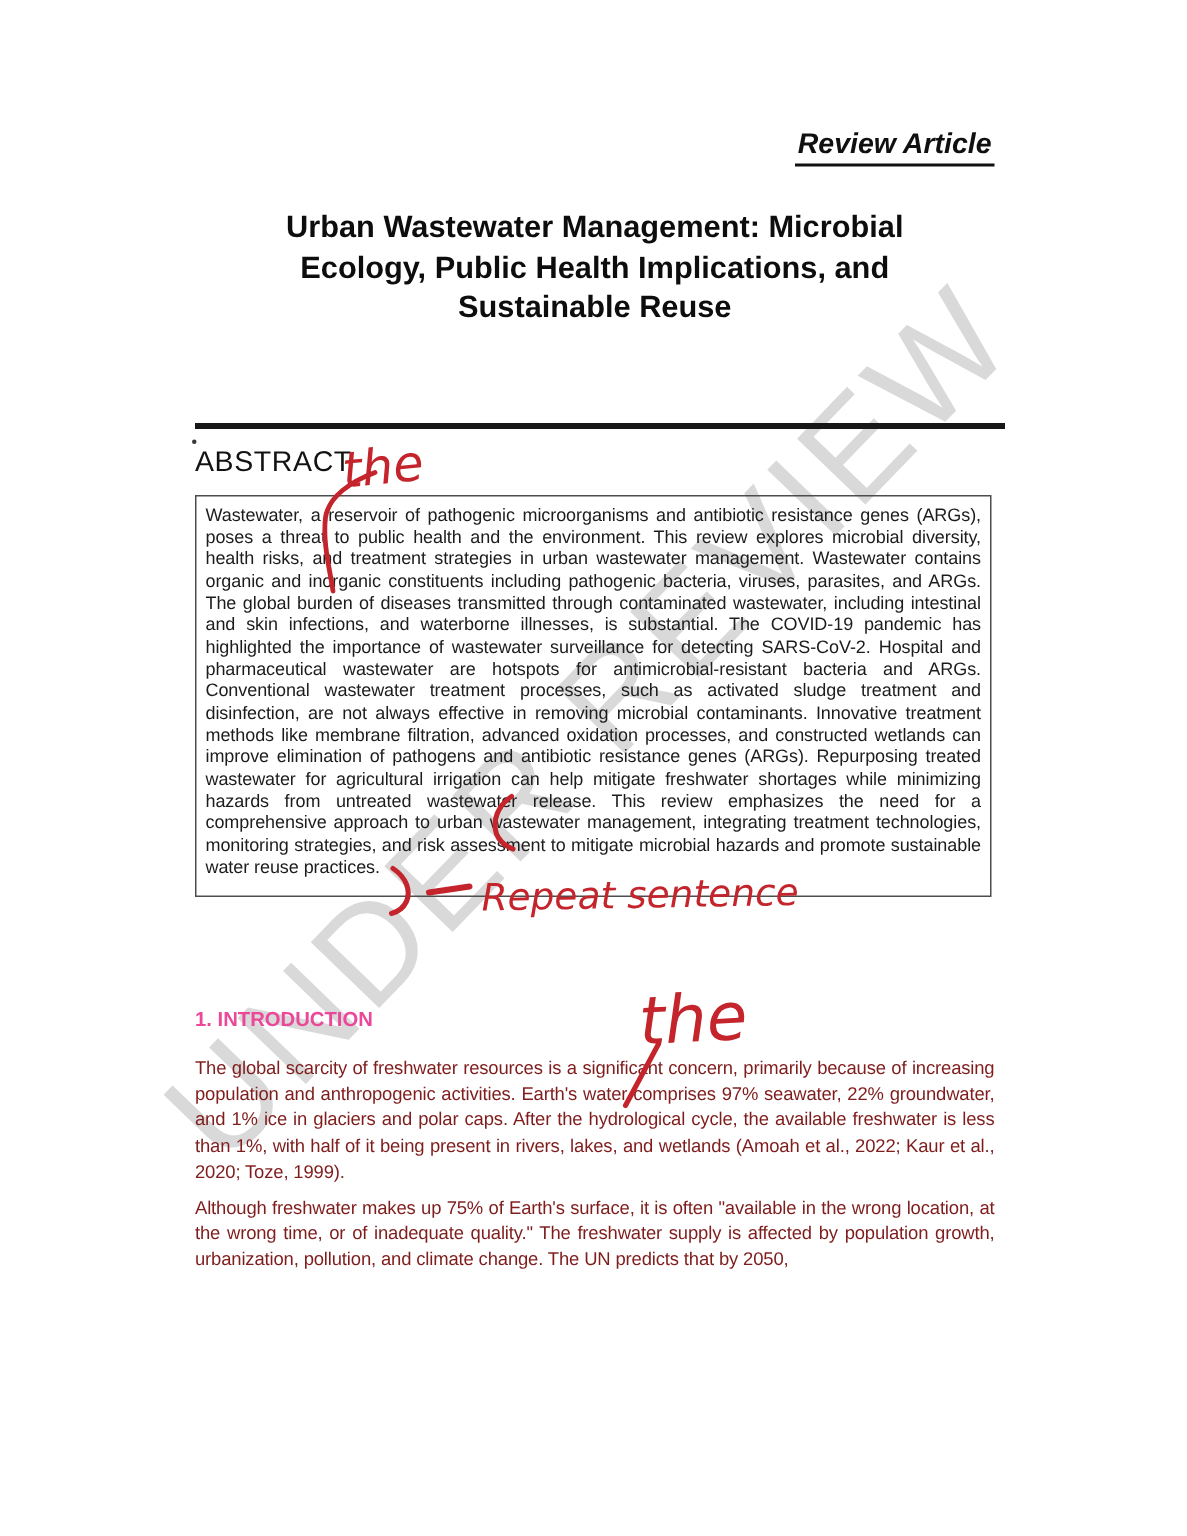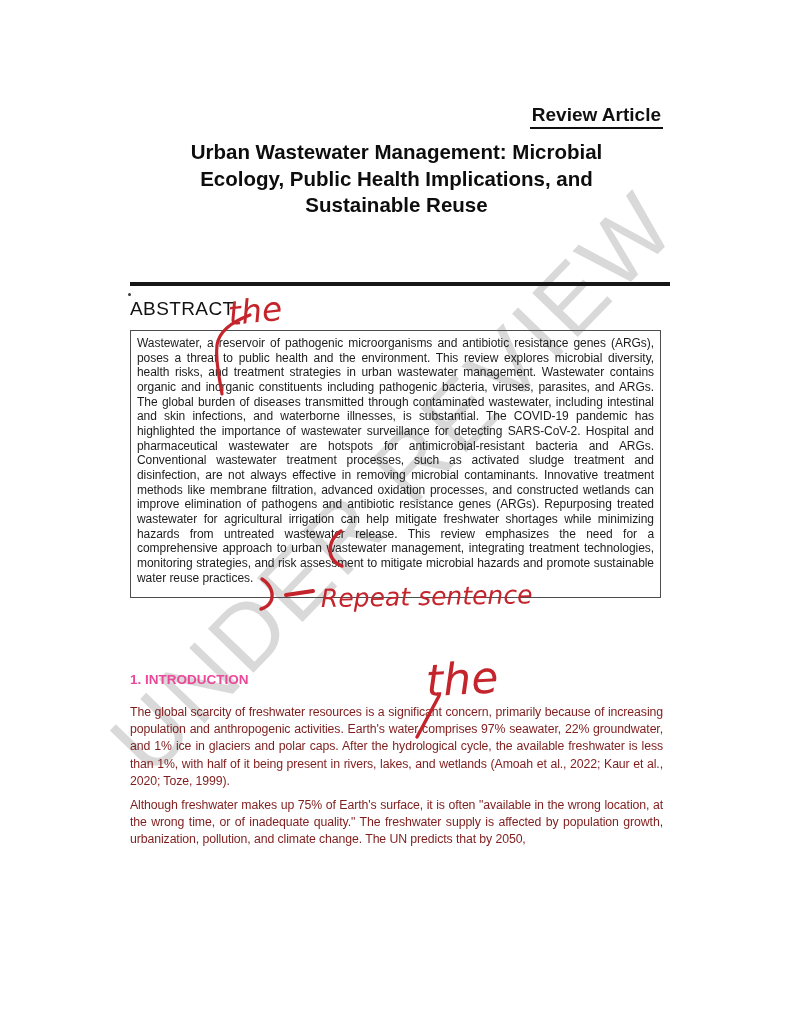--- a/index.html
+++ b/index.html
@@ -14,22 +14,22 @@
   .watermark{
     position:absolute;left:393px;top:483px;z-index:0;
     transform:translate(-50%,-50%) rotate(-46deg);
     font-size:92px;font-weight:400;letter-spacing:4px;white-space:nowrap;
     color:#d9d9d9;user-select:none;
   }
 
   .content-layer{position:absolute;inset:0;z-index:1;}
 
   .review-type{
-    position:absolute;top:104px;left:130px;width:533px;text-align:right;
-    font-size:19px;font-weight:bold;color:#101010;
+    position:absolute;top:86px;left:130px;width:533px;text-align:right;
+    font-size:19px;font-weight:bold;font-style:italic;color:#101010;
   }
   .review-type .underlined{display:inline-block;border-bottom:2.5px solid #101010;padding:0 2px 1px 2px;}
 
   .paper-title{
     position:absolute;top:139px;left:130px;width:533px;box-sizing:border-box;
     padding:0 22px;text-align:center;font-size:20.5px;font-weight:bold;
     line-height:26.5px;color:#0d0d0d;
   }
 
   .section-rule{position:absolute;top:282px;left:130px;width:540px;height:3.5px;background:#171717;}

